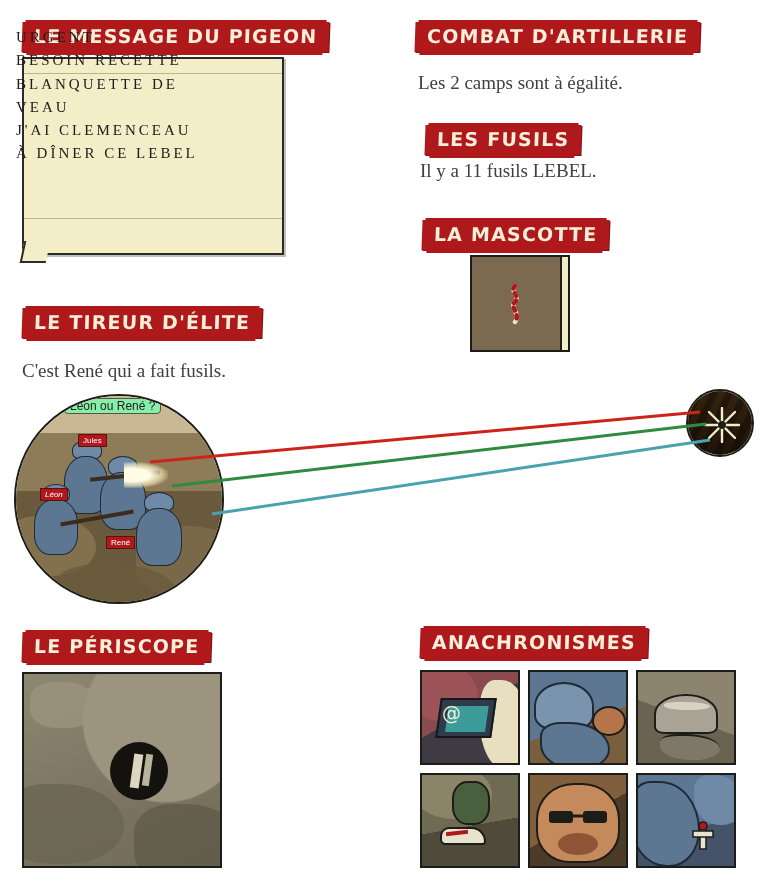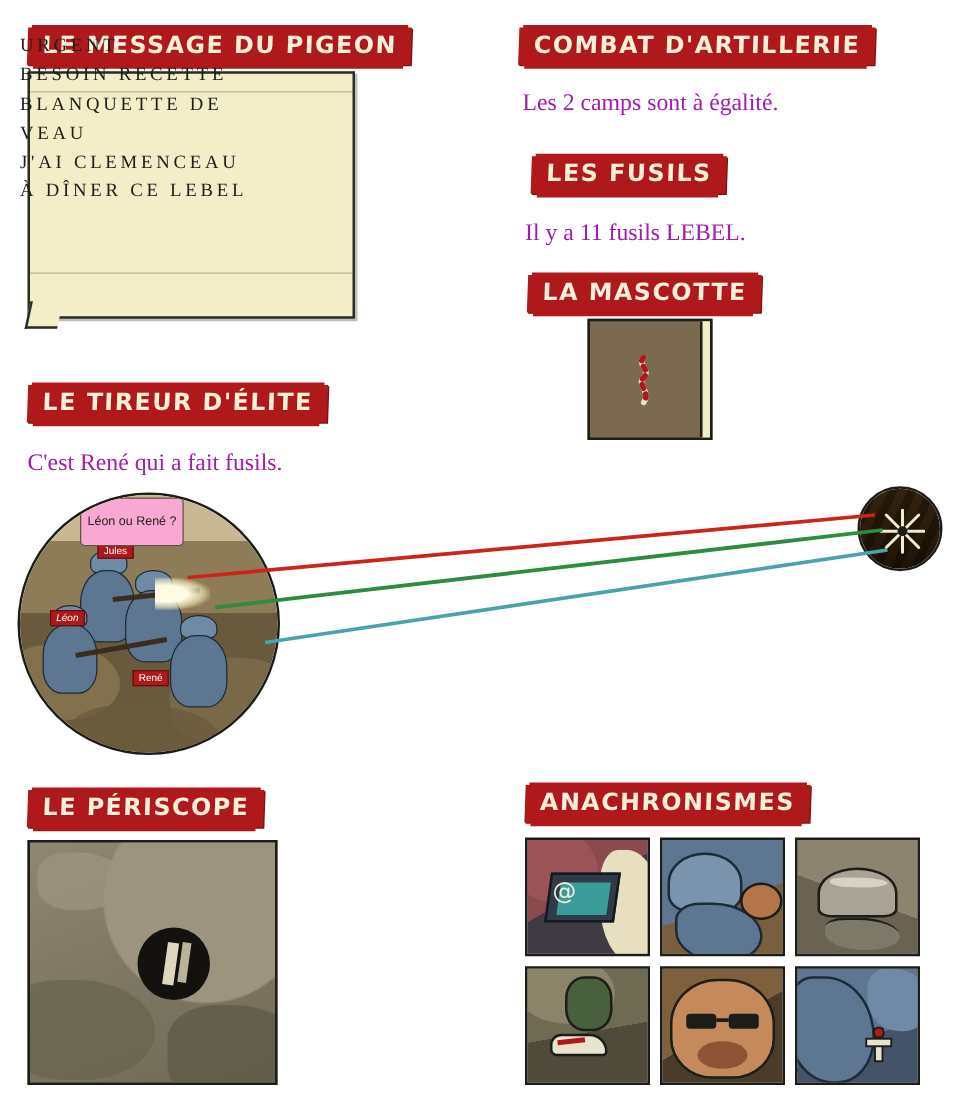--- a/index.html
+++ b/index.html
@@ -42,21 +42,21 @@
     left: 5px; right: 6px; bottom: -3px; height: 4px;
     background: #b0191b;
   }
   .banner span { position: relative; z-index: 2; }
 
   
   .sentence {
     position: absolute;
     font-family: "Liberation Serif", serif;
     font-size: 19px;
-    color: #a21caf;
+    color: #404040;
     white-space: nowrap;
   }
 
   
   #pigeon-note {
     position: absolute;
     left: 22px; top: 57px;
     width: 262px; height: 198px;
     background: #f3eec8;
     border: 2px solid #2a2a26;
@@ -195,24 +195,24 @@
     font-size: 8px;
     font-family: "Liberation Sans", sans-serif;
     padding: 1px 4px;
     border: 1px solid #60100f;
     white-space: nowrap;
     z-index: 6;
   }
   #bubble-label {
     position: absolute;
     left: 48px; top: 2px;
-    background: #f9a8d4;
+    background: #86efac;
     color: #26211a;
-    font-size: 10px;
-    padding: 13px 5px;
+    font-size: 12px;
+    padding: 0 5px;
     border: 1px solid #5b533d;
     border-radius: 4px;
     white-space: nowrap;
     z-index: 7;
   }
   #muzzle-flash {
     position: absolute; left: 108px; top: 66px;
     width: 44px; height: 26px;
     background: radial-gradient(ellipse at 20% 50%, #fffbe4 0 35%, rgba(255,245,190,.55) 60%, rgba(255,240,170,0) 75%);
     z-index: 5;
@@ -330,21 +330,21 @@
 <div id="pigeon-signature">J. Joffre</div>
 
 <div class="banner" style="left:415px; top:22px;">
   <span>COMBAT D'ARTILLERIE</span>
 </div>
 <div class="sentence" style="left:418px; top:72px;">Les 2 camps sont à égalité.</div>
 
 <div class="banner" style="left:425px; top:125px;">
   <span>LES FUSILS</span>
 </div>
-<div class="sentence" style="left:420px; top:176px;text-align:center;">Il y a 11 fusils LEBEL.</div>
+<div class="sentence" style="left:420px; top:160px;text-align:center;">Il y a 11 fusils LEBEL.</div>
 
 <div class="banner" style="left:422px; top:220px;">
   <span>LA MASCOTTE</span>
 </div>
 
 <div class="panel" id="mascot-panel">
   <div id="mascot-bg"></div>
   <div id="mascot-beam"></div>
   <svg id="mascot-snake" viewBox="0 0 18 42">
     <path d="M9 2 C3 7, 15 12, 9 18 C3 24, 15 29, 9 38" stroke="#e9e3c8" stroke-width="4.5" fill="none" stroke-linecap="round"></path>

